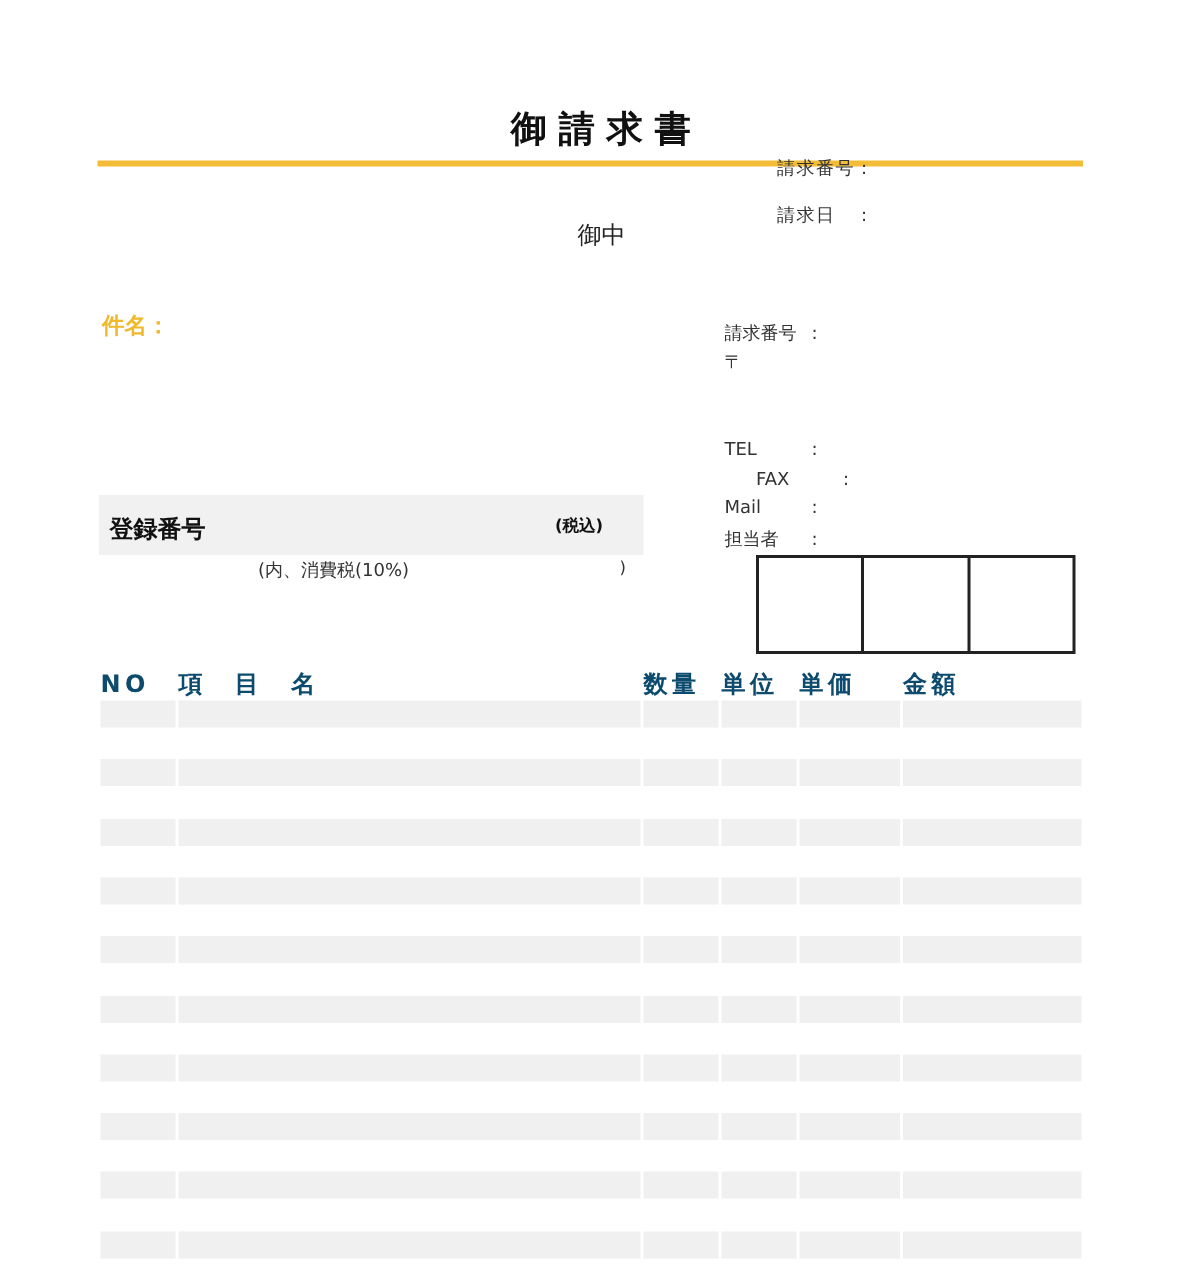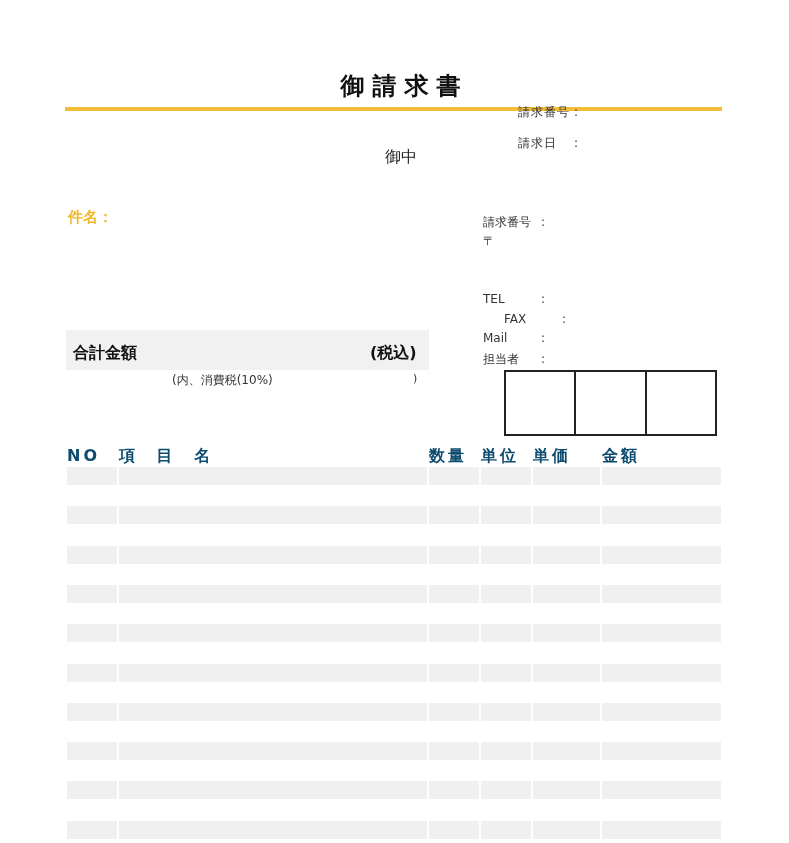--- a/index.html
+++ b/index.html
@@ -18,21 +18,21 @@
     .meta-row { left: 518px; font-size: 12px; color: #333; }
     .meta-row .lbl { display: inline-block; width: 56px; letter-spacing: 1px; }
     .onchu { left: 385px; top: 147px; font-size: 16px; color: #222; }
     .kenmei { left: 68px; top: 208px; font-size: 15px; font-weight: bold; color: #f0b92c; }
     .info { left: 483px; font-size: 12px; color: #333; }
     .info .lbl { display: inline-block; width: 58px; }
     .total-box {
       left: 66px; top: 330px; width: 363px; height: 40px; background: #f1f1f1;
     }
     .total-label { left: 73px; top: 343px; font-size: 16px; font-weight: bold; color: #111; }
-    .total-taxin { left: 370px; top: 343px; font-size: 16px; font-weight: bold; color: #111; }
+    .total-taxin { left: 370px; top: 343px; font-size: 11px; font-weight: bold; color: #111; }
     .tax-note { left: 172px; top: 372px; font-size: 12px; color: #333; }
     .tax-close { left: 413px; top: 372px; font-size: 11px; color: #333; }
     .stamp-box {
       left: 504px; top: 370px; width: 213px; height: 66px;
       border: 2px solid #222; display: flex; box-sizing: border-box;
     }
     .stamp-cell { flex: 1; border-right: 2px solid #222; }
     .stamp-cell:last-child { border-right: none; }
     .th {
       top: 446px; font-size: 16px; font-weight: bold; color: #0c4a6e;
@@ -72,21 +72,21 @@
   <span class="lbl">FAX</span><span>:</span>
 </div>
 <div class="abs info" style="top:331px;">
   <span class="lbl">Mail</span><span>:</span>
 </div>
 <div class="abs info" style="top:351px;">
   <span class="lbl">担当者</span><span>:</span>
 </div>
 
 <div class="abs total-box"></div>
-<div class="abs total-label">合計金額</div>
+<div class="abs total-label">登録番号</div>
 <div class="abs total-taxin">(税込)</div>
 <div class="abs tax-note">(内、消費税(10%)</div>
 <div class="abs tax-close">)</div>
 
 <div class="abs stamp-box">
   <div class="stamp-cell"></div>
   <div class="stamp-cell"></div>
   <div class="stamp-cell"></div>
 </div>
 

